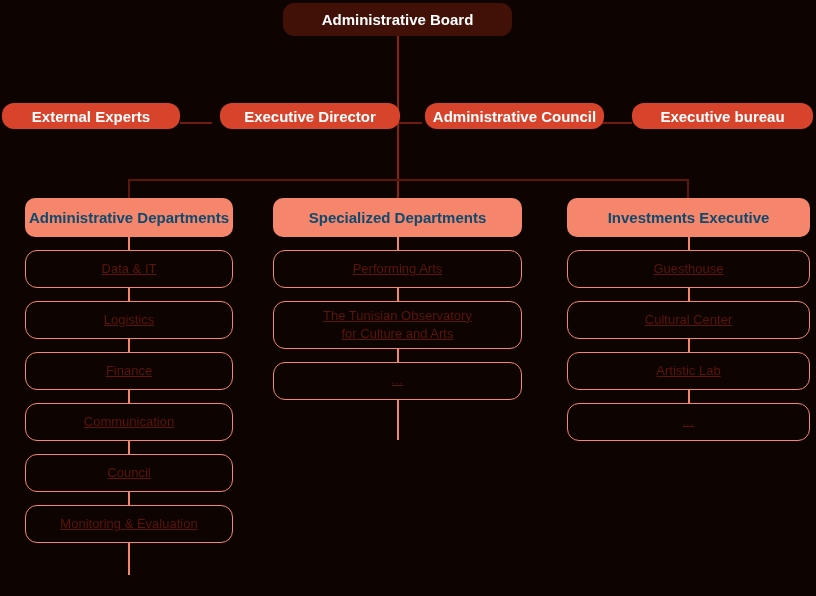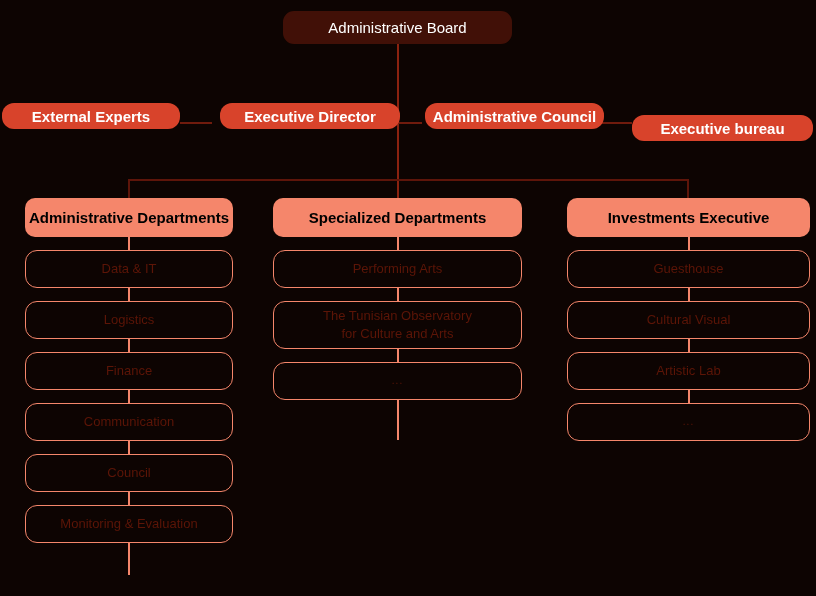--- a/index.html
+++ b/index.html
@@ -21,54 +21,54 @@
   .tree-drop.left { left:127.5px; }
   .tree-drop.right { left:686.5px; }
   
   .node {
     position:absolute; display:flex; align-items:center; justify-content:center;
     text-align:center; z-index:1; box-sizing:border-box;
   }
   .root-node {
     left:283px; top:3px; width:229px; height:33px;
     background:#411007; border-radius:11px;
-    color:#FFFFFF; font-weight:400; font-size:15px;margin-top:8px;
+    color:#FFFFFF; font-weight:700; font-size:15px;
   }
   .lvl2 {
     top:103px; height:26px; background:#D8432B; border-radius:12px;
     color:#FFFFFF; font-weight:700; font-size:15px;
   }
   .lvl2.b1 { left:2px;   width:178px; }
   .lvl2.b2 { left:220px; width:180px; }
   .lvl2.b3 { left:425px; width:179px; }
-  .lvl2.b4 { left:632px; width:181px;margin-top:12px; }
+  .lvl2.b4 { left:632px; width:181px; }
   
   .dept-col { position:absolute; top:198px; z-index:1; }
   .col-a { left:25px;  width:208px; }
   .col-b { left:273px; width:249px; }
   .col-c { left:567px; width:243px; }
   .dept-spine {
     position:absolute; left:calc(50% - 1px); top:39px; width:2px;
     background:#F5866B; z-index:0;
   }
   .spine-a { height:338px; }
   .spine-b { height:203px; }
   .spine-c { height:185px; }
   .dept-header {
     position:relative; height:39px; background:#F5866B; border-radius:10px;
-    color:#000000; font-weight:700; font-size:15px;
+    color:#0c4a6e; font-weight:700; font-size:15px;
     display:flex; align-items:center; justify-content:center; text-align:center;
     z-index:1; box-sizing:border-box;
   }
   .item {
     position:relative; margin-top:13px; height:38px;
     background:#0D0402; border:1.5px solid #F5866B; border-radius:12px;
     color:#5C1507; font-size:13px; font-weight:500; line-height:1.4;
     display:flex; align-items:center; justify-content:center; text-align:center;
-    white-space:pre-line; z-index:1; box-sizing:border-box;
+    white-space:pre-line; z-index:1; box-sizing:border-box;text-decoration:underline;
   }
   .item.tall { height:48px; }
   .item.dots { font-size:10px; letter-spacing:1px; }
 </style>
 </head>
 <body>
 
 <div class="stage">
 
   <div class="conn vline-center"></div>
@@ -103,18 +103,18 @@
     <div class="item">Performing Arts</div>
     <div class="item tall">The Tunisian Observatory
 for Culture and Arts</div>
     <div class="item dots">...</div>
   </div>
 
   <div class="dept-col col-c">
     <div class="dept-spine spine-c"></div>
     <div class="dept-header">Investments Executive</div>
     <div class="item">Guesthouse</div>
-    <div class="item">Cultural Visual</div>
+    <div class="item">Cultural Center</div>
     <div class="item">Artistic Lab</div>
     <div class="item dots">...</div>
   </div>
 
 </div>
 
 </body></html>

